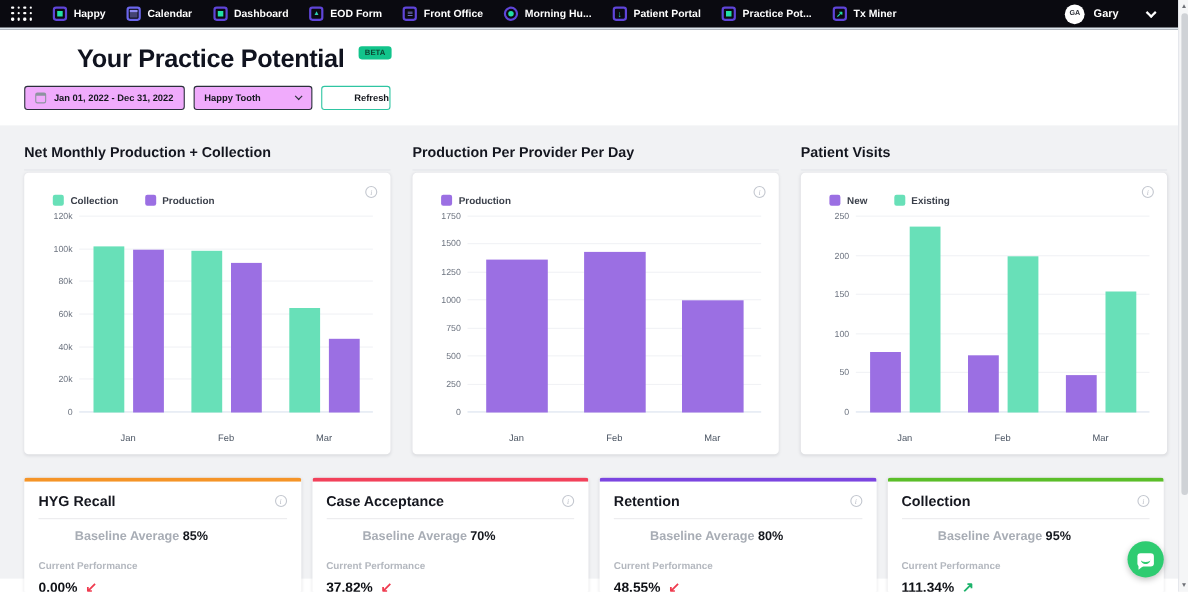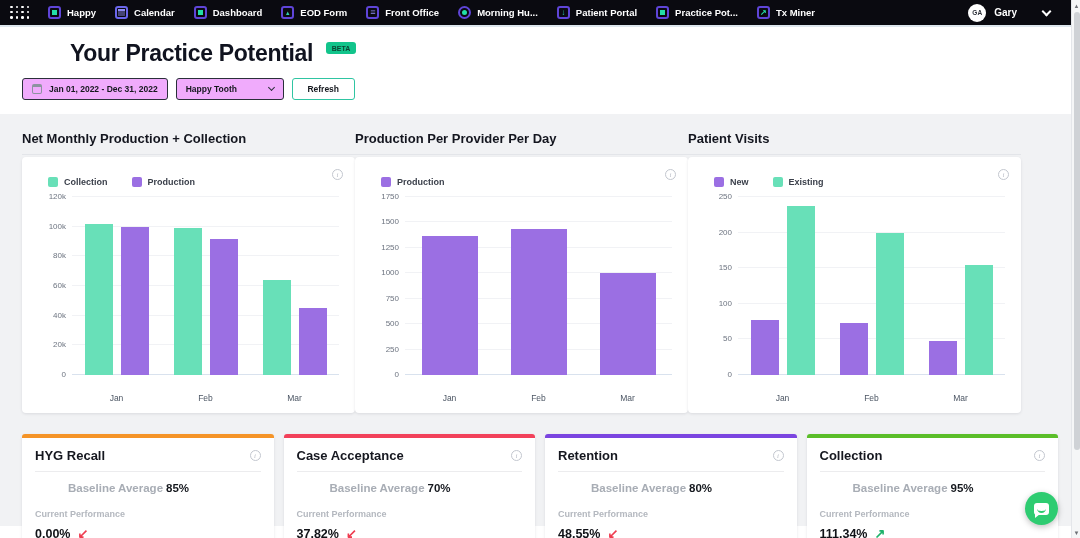--- a/index.html
+++ b/index.html
@@ -46,25 +46,25 @@
   .date-input, .select { height:22px; border:1px solid #2a2f3a; border-radius:3px;
     background:#f0abfc; display:flex; align-items:center; font-size:8.5px; font-weight:600;
     color:#15181e; padding:0 9px; cursor:pointer; }
   .cal-icon { width:10px; height:10px; border:1.5px solid #8d93a0; border-radius:2px;
     border-top-width:3.5px; margin-right:7px; }
   .select { width:108px; justify-content:space-between; }
   .sel-chev { width:5px; height:5px; border-right:1.5px solid #2a2f3a;
     border-bottom:1.5px solid #2a2f3a; transform:rotate(45deg); margin-top:-3px; }
   .refresh-btn { height:22px; width:63px; border:1.5px solid #2fc5a2; border-radius:3px;
     background:#fff; font-size:8.5px; font-weight:bold; color:#15181e; cursor:pointer;
-    font-family:"Liberation Sans",sans-serif; }
+    font-family:"Liberation Sans",sans-serif;text-align:right; }
 
   
   .gray-zone { margin-top:14px; background:#f1f2f4; padding:17px 22px 0; height:412px; }
-  .charts-row { display:flex; gap:0;align-items:center; }
+  .charts-row { display:flex; gap:20px;align-items:center; }
   .chart-block { width:333px; flex:0 0 auto; }
   .section-title { font-size:13px; font-weight:bold; color:#14161f; padding-bottom:8px;
     border-bottom:1px solid #e3e5e9; margin-bottom:2px; }
   .chart-card { background:#fff; border-radius:4px; height:256px; position:relative;
     box-shadow:0 1px 3px rgba(16,24,40,.10); padding:12px; margin-top:1px; }
   .legend { display:flex; gap:24px; margin:8px 0 0 14px; }
   .legend-item { display:flex; align-items:center; gap:6px; font-size:9px; font-weight:bold; color:#3a3f4a; }
   .swatch { width:10px; height:10px; border-radius:2px; }
   .info-icon { position:absolute; top:12px; right:12px; width:11px; height:11px;
     border:1px solid #c3c7cf; border-radius:50%; color:#b9bdc6; font-size:7px;

